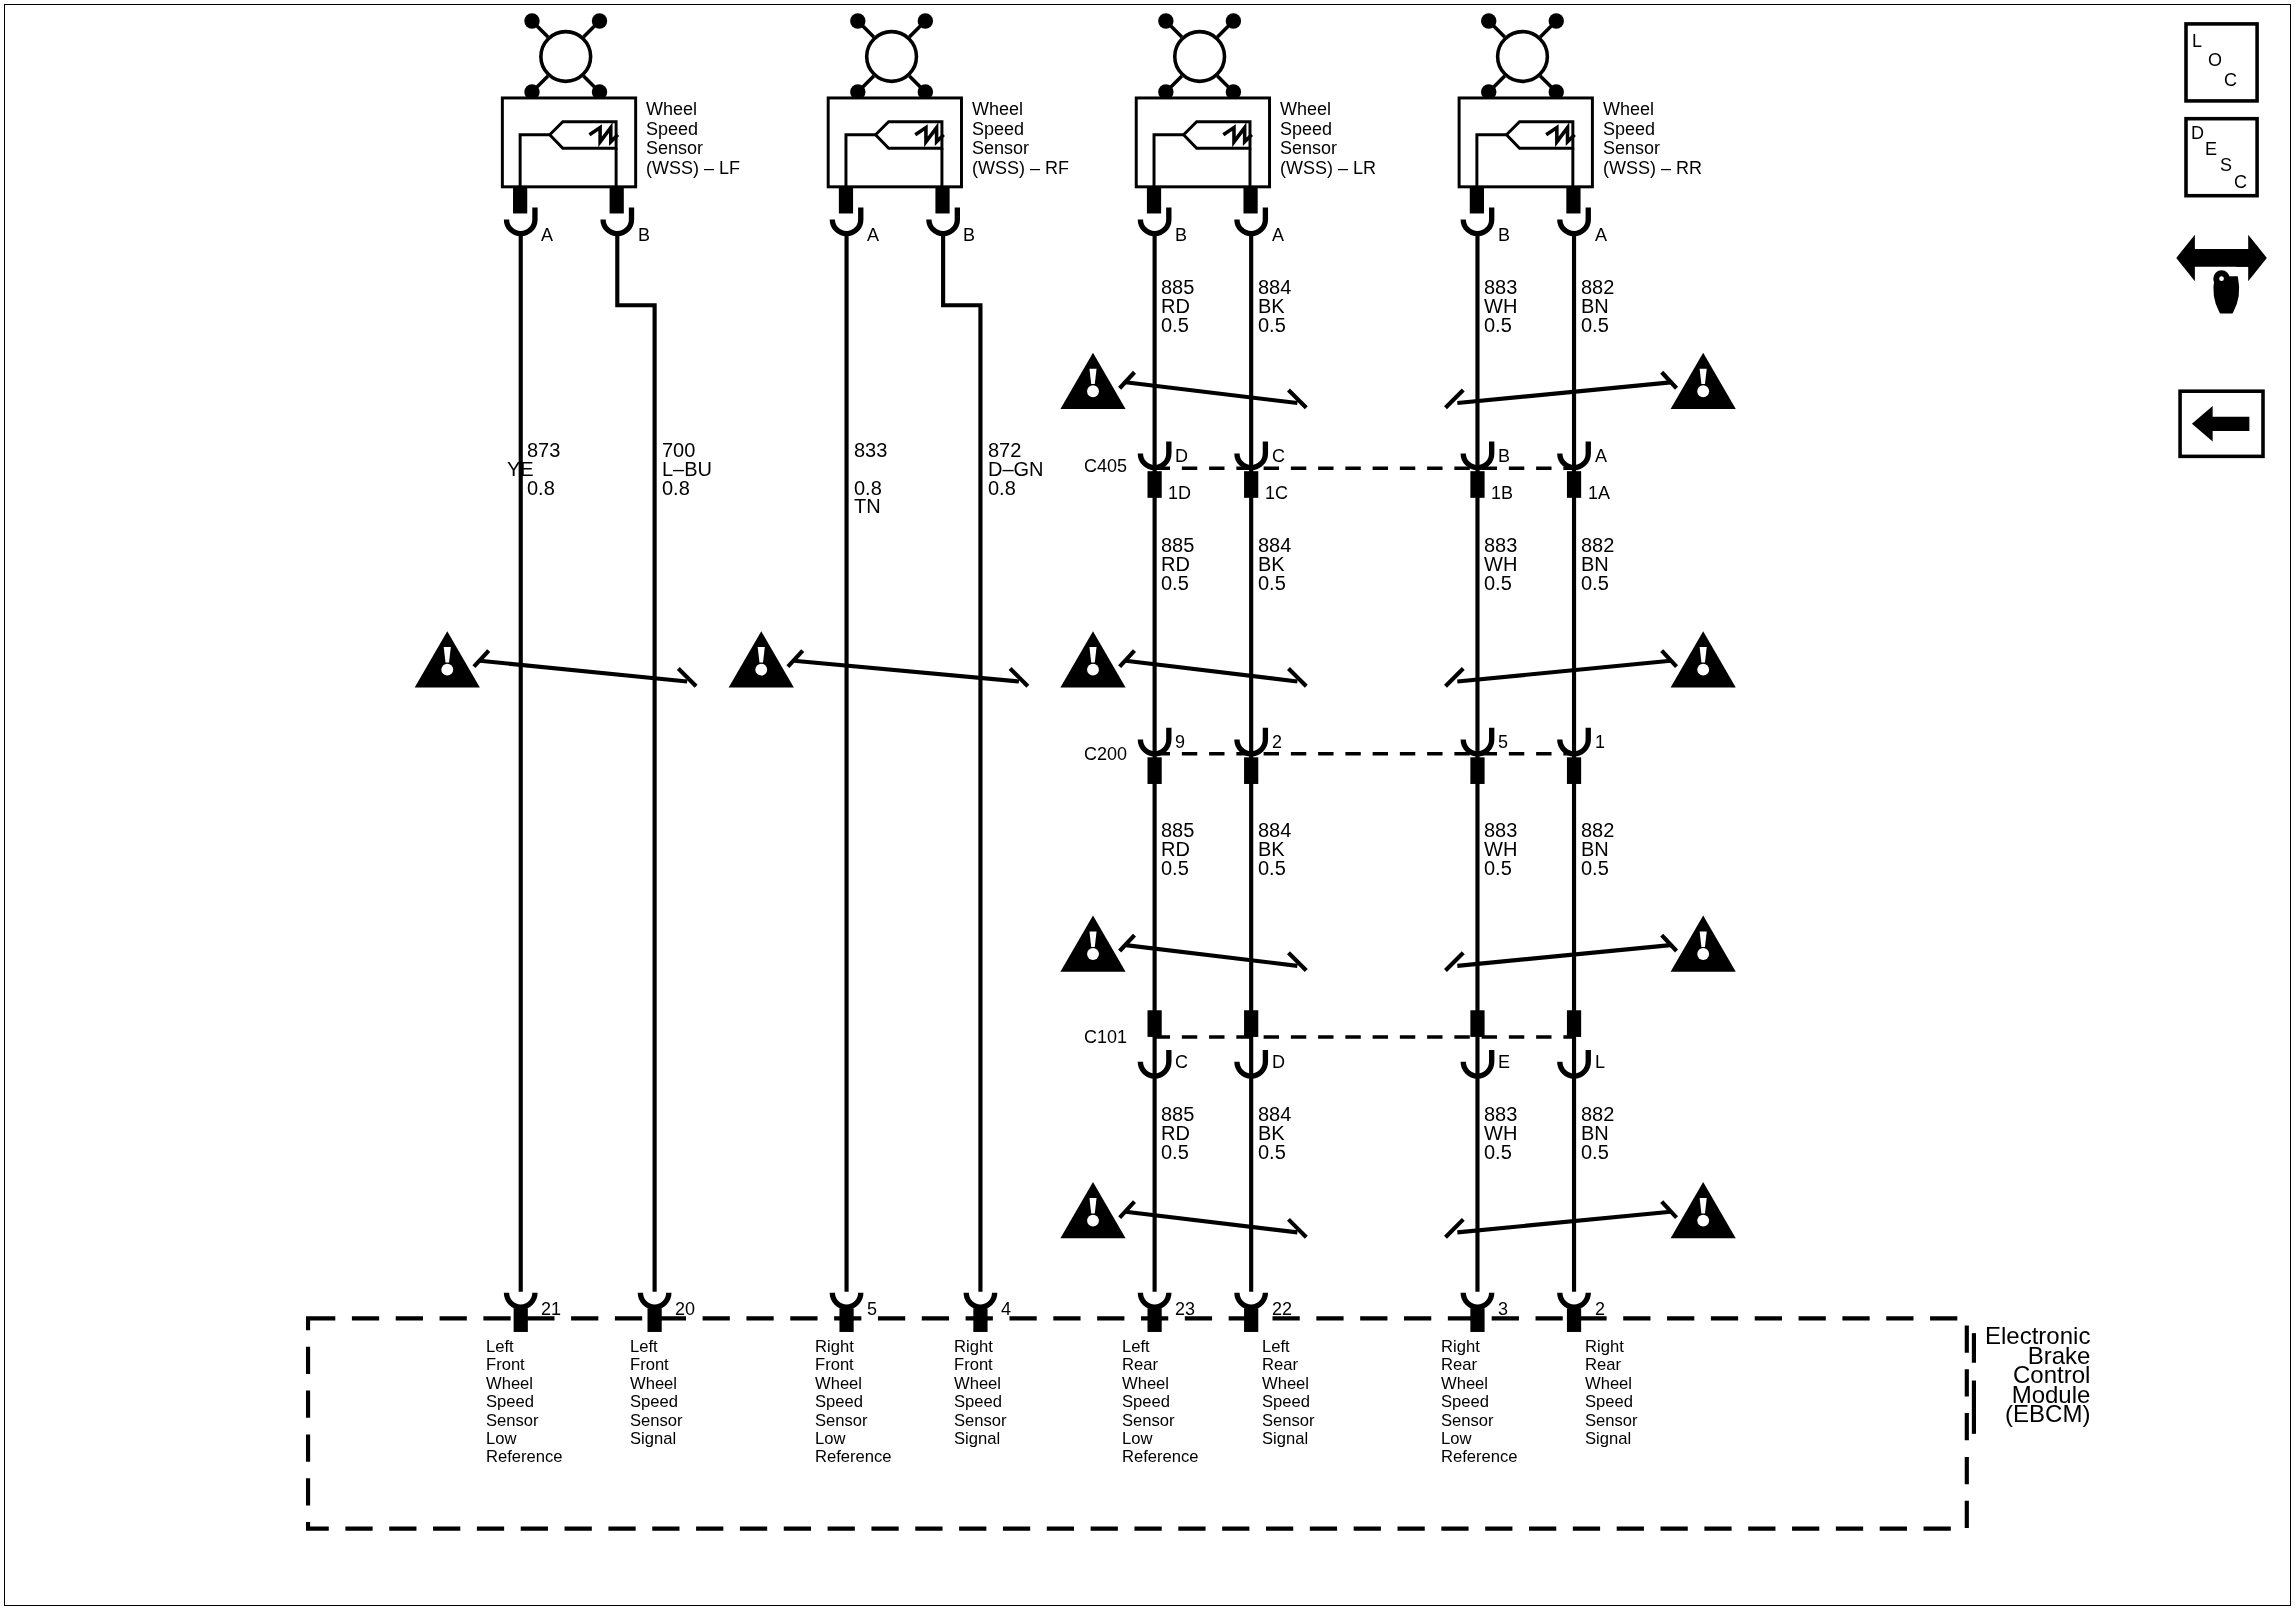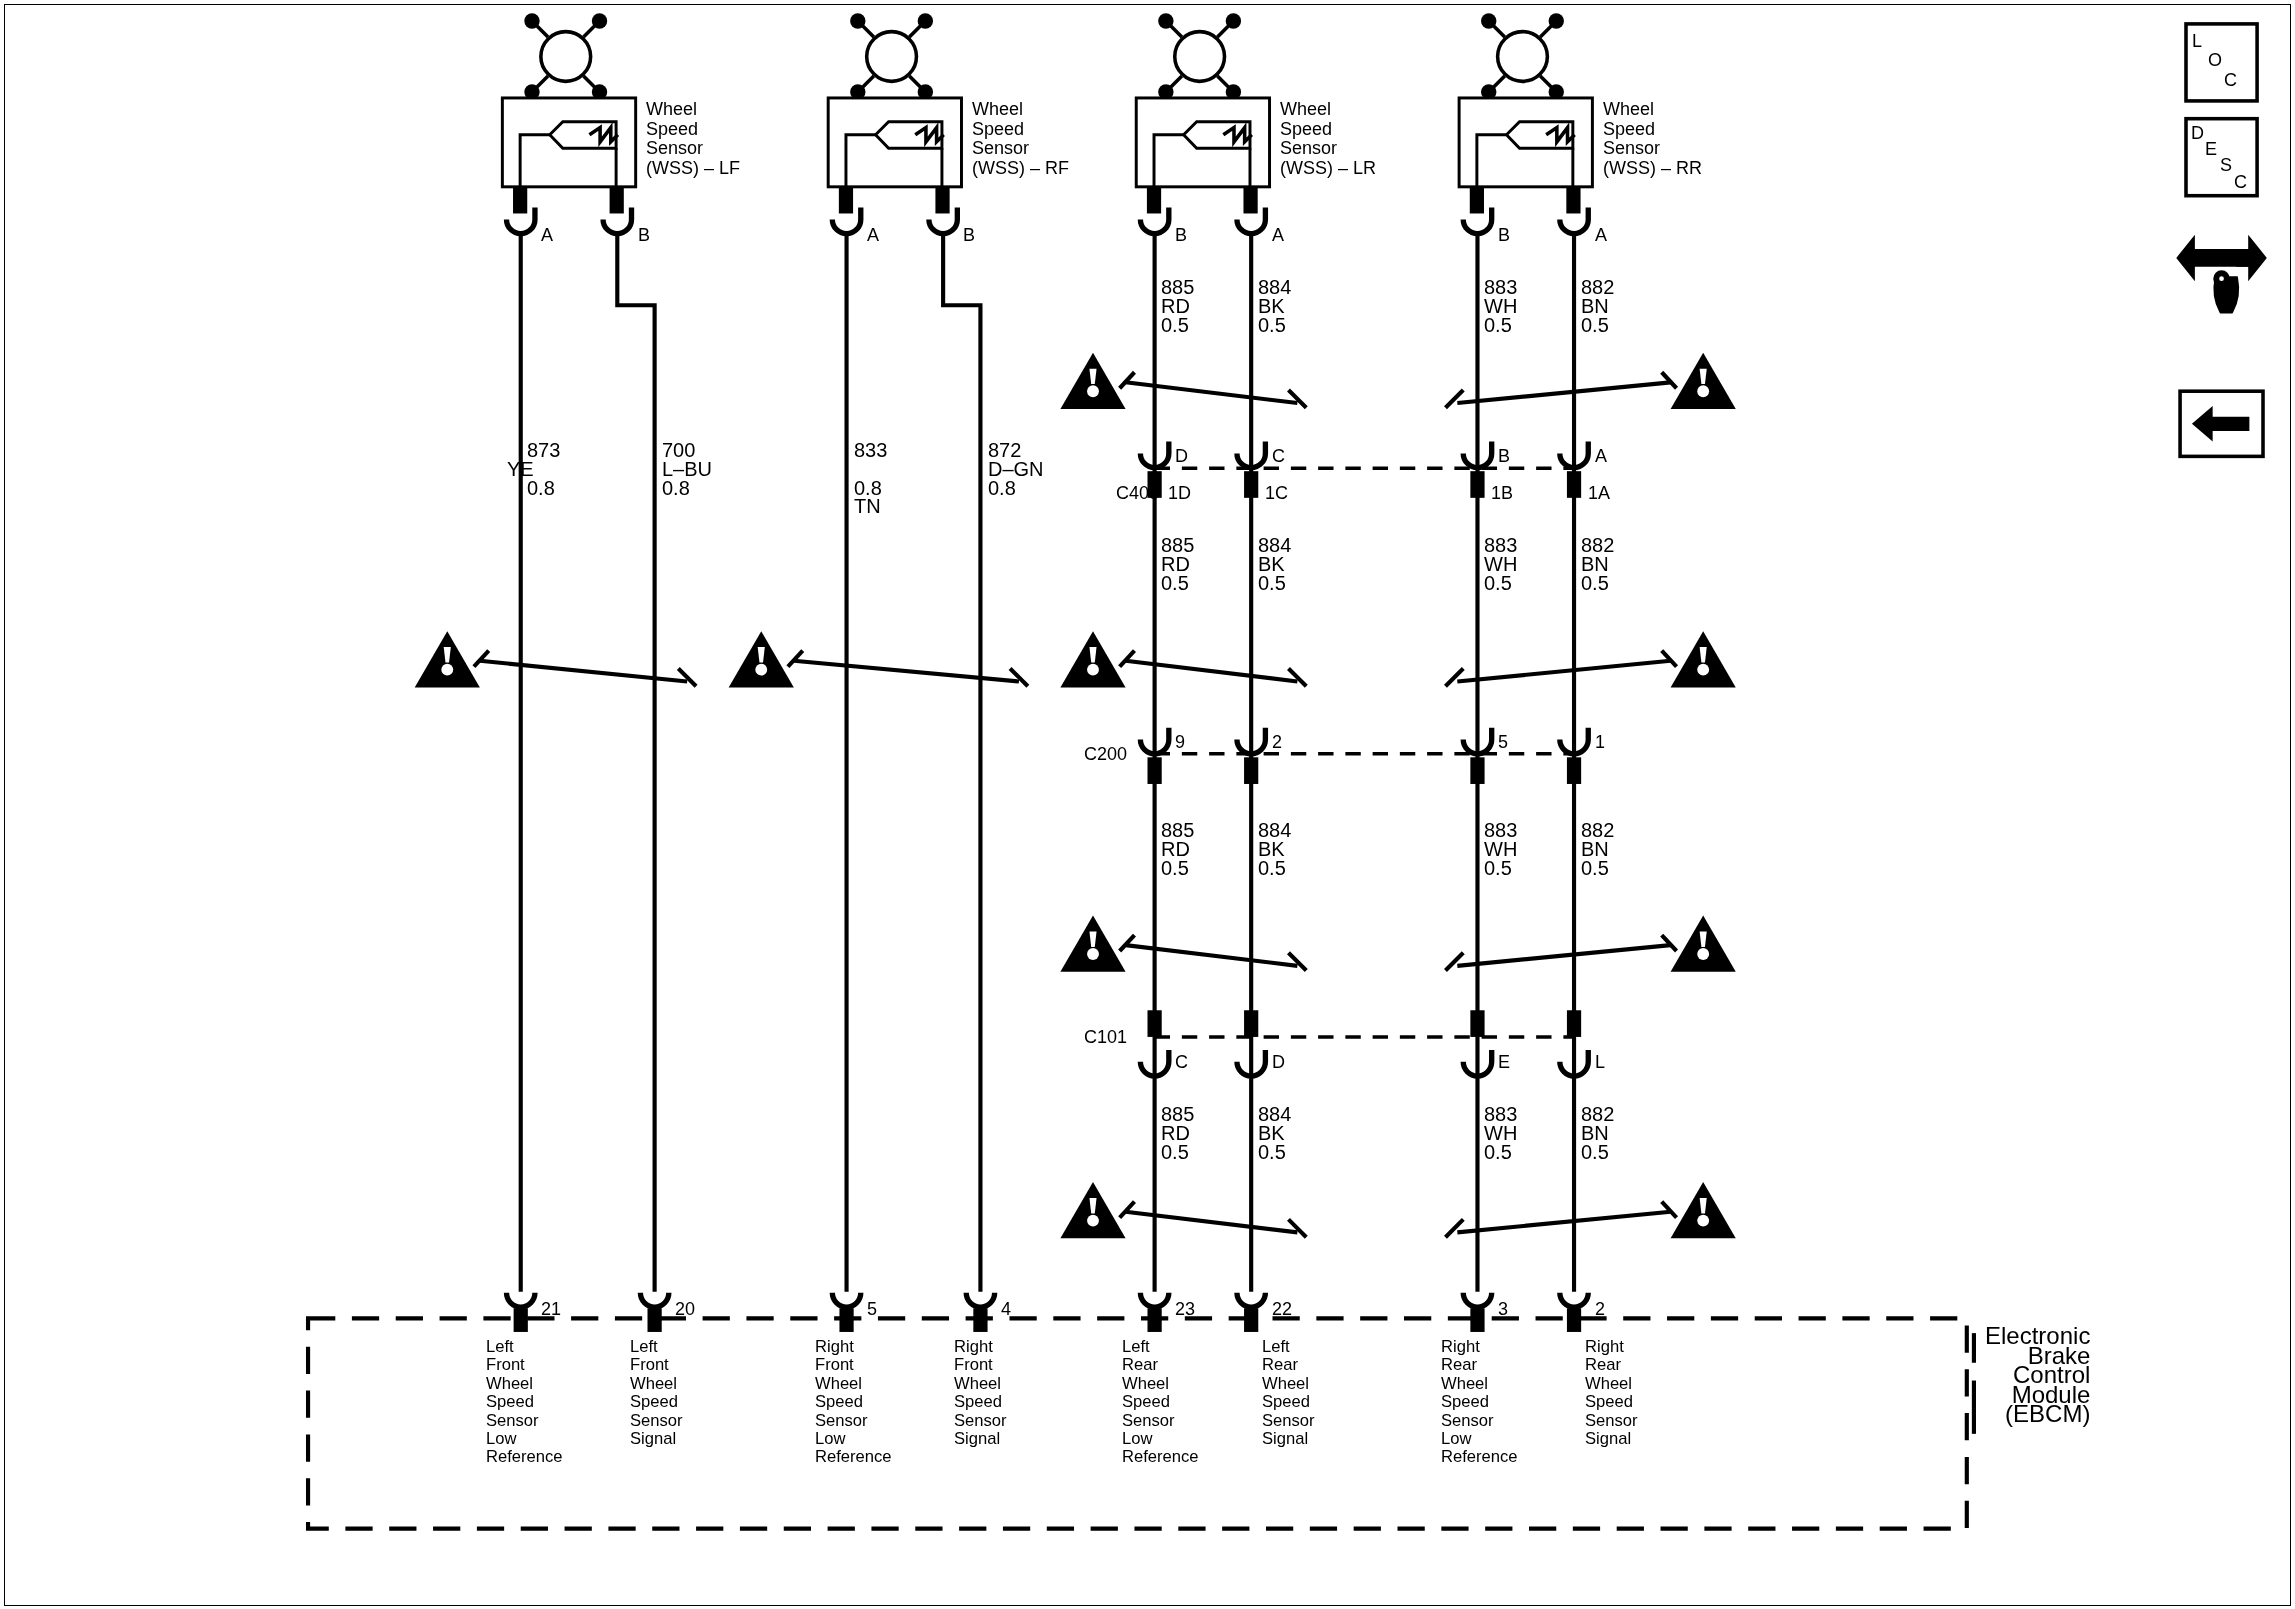--- a/index.html
+++ b/index.html
@@ -415,21 +415,21 @@
   <div class="wirelbl" style="left:662px; top:479px;">0.8</div>
 
   <div class="wirelbl" style="left:854px; top:441px;">833</div>
   <div class="wirelbl" style="left:854px; top:460px;margin-top:37px;">TN</div>
   <div class="wirelbl" style="left:854px; top:479px;">0.8</div>
 
   <div class="wirelbl" style="left:988px; top:441px;">872</div>
   <div class="wirelbl" style="left:988px; top:460px;">D–GN</div>
   <div class="wirelbl" style="left:988px; top:479px;">0.8</div>
 
-  <div class="txt" style="left:1084px; top:484px;margin-left:32px;">C405</div>
+  <div class="txt" style="left:1084px; top:457px;">C405</div>
   <div class="pinlbl" style="left:1175px; top:446px;">D</div>
   <div class="pinlbl" style="left:1272px; top:446px;">C</div>
   <div class="pinlbl" style="left:1498px; top:446px;">B</div>
   <div class="pinlbl" style="left:1595px; top:446px;">A</div>
   <div class="pinlbl" style="left:1168px; top:483px;">1D</div>
   <div class="pinlbl" style="left:1265px; top:483px;">1C</div>
   <div class="pinlbl" style="left:1491px; top:483px;">1B</div>
   <div class="pinlbl" style="left:1588px; top:483px;">1A</div>
 
   <div class="wirelbl" style="left:1161px; top:536px;">885</div>

